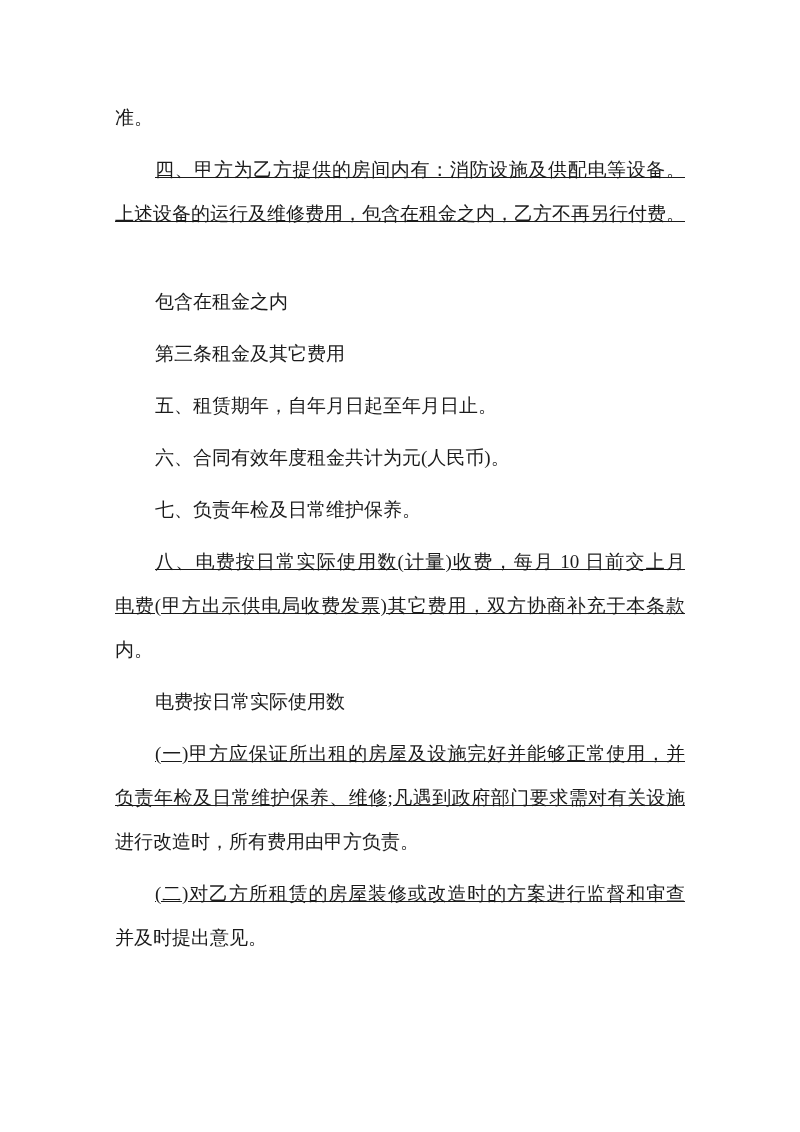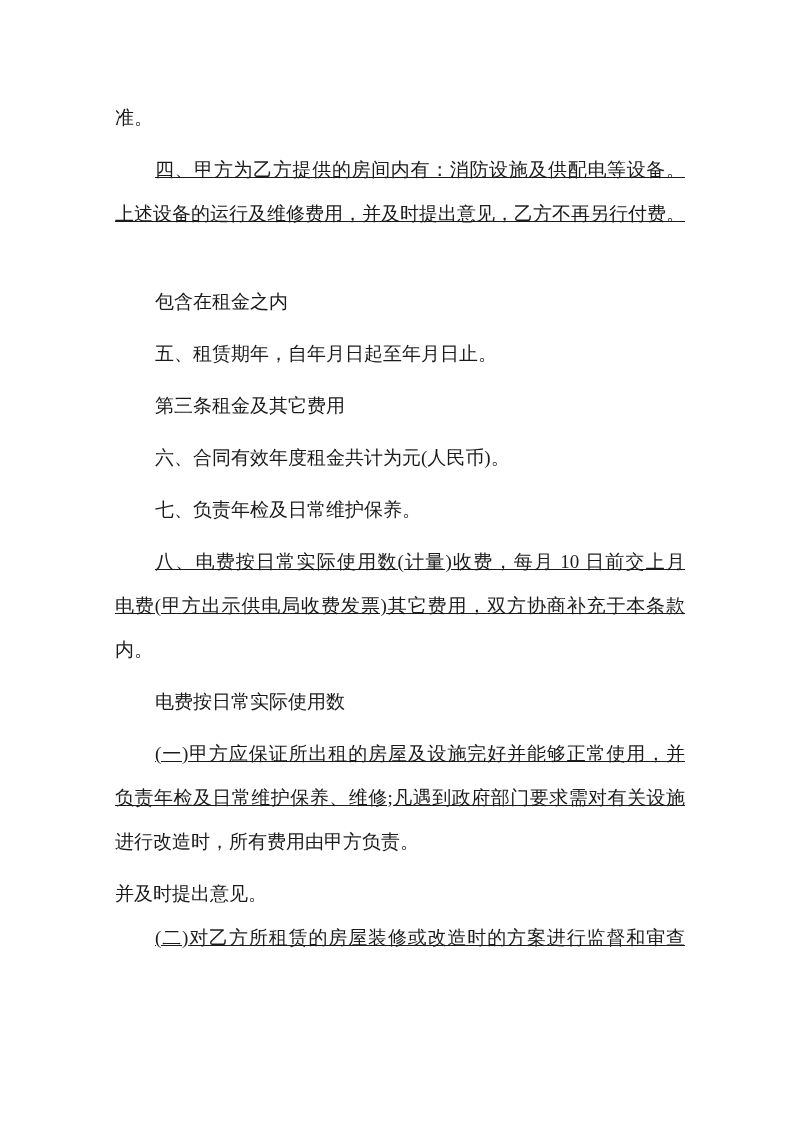--- a/index.html
+++ b/index.html
@@ -49,35 +49,35 @@
 <body>
 
 <div class="page">
 
   <div class="para">
     <span class="line">准。</span>
   </div>
 
   <div class="para">
     <span class="line indent fill">四、甲方为乙方提供的房间内有：消防设施及供配电等设备。</span>
-    <span class="line fill">上述设备的运行及维修费用，并及时提出意见，乙方不再另行付费。</span>
+    <span class="line fill">上述设备的运行及维修费用，包含在租金之内，乙方不再另行付费。</span>
   </div>
 
   <div class="para spacer"></div>
 
   <div class="para">
     <span class="line indent">包含在租金之内</span>
   </div>
 
   <div class="para">
-    <span class="line indent">五、租赁期年，自年月日起至年月日止。</span>
+    <span class="line indent">第三条租金及其它费用</span>
   </div>
 
   <div class="para">
-    <span class="line indent">第三条租金及其它费用</span>
+    <span class="line indent">五、租赁期年，自年月日起至年月日止。</span>
   </div>
 
   <div class="para">
     <span class="line indent">六、合同有效年度租金共计为元(人民币)。</span>
   </div>
 
   <div class="para">
     <span class="line indent">七、负责年检及日常维护保养。</span>
   </div>
 
@@ -92,17 +92,17 @@
   </div>
 
 
   <div class="para">
     <span class="line indent fill">(一)甲方应保证所出租的房屋及设施完好并能够正常使用，并</span>
     <span class="line fill">负责年检及日常维护保养、维修;凡遇到政府部门要求需对有关设施</span>
     <span class="line">进行改造时，所有费用由甲方负责。</span>
   </div>
 
   <div class="para">
+    <span class="line indent fill">(二)对乙方所租赁的房屋装修或改造时的方案进行监督和审查</span>
     <span class="line">并及时提出意见。</span>
-    <span class="line indent fill">(二)对乙方所租赁的房屋装修或改造时的方案进行监督和审查</span>
   </div>
 
 </div>
 
 </body></html>

